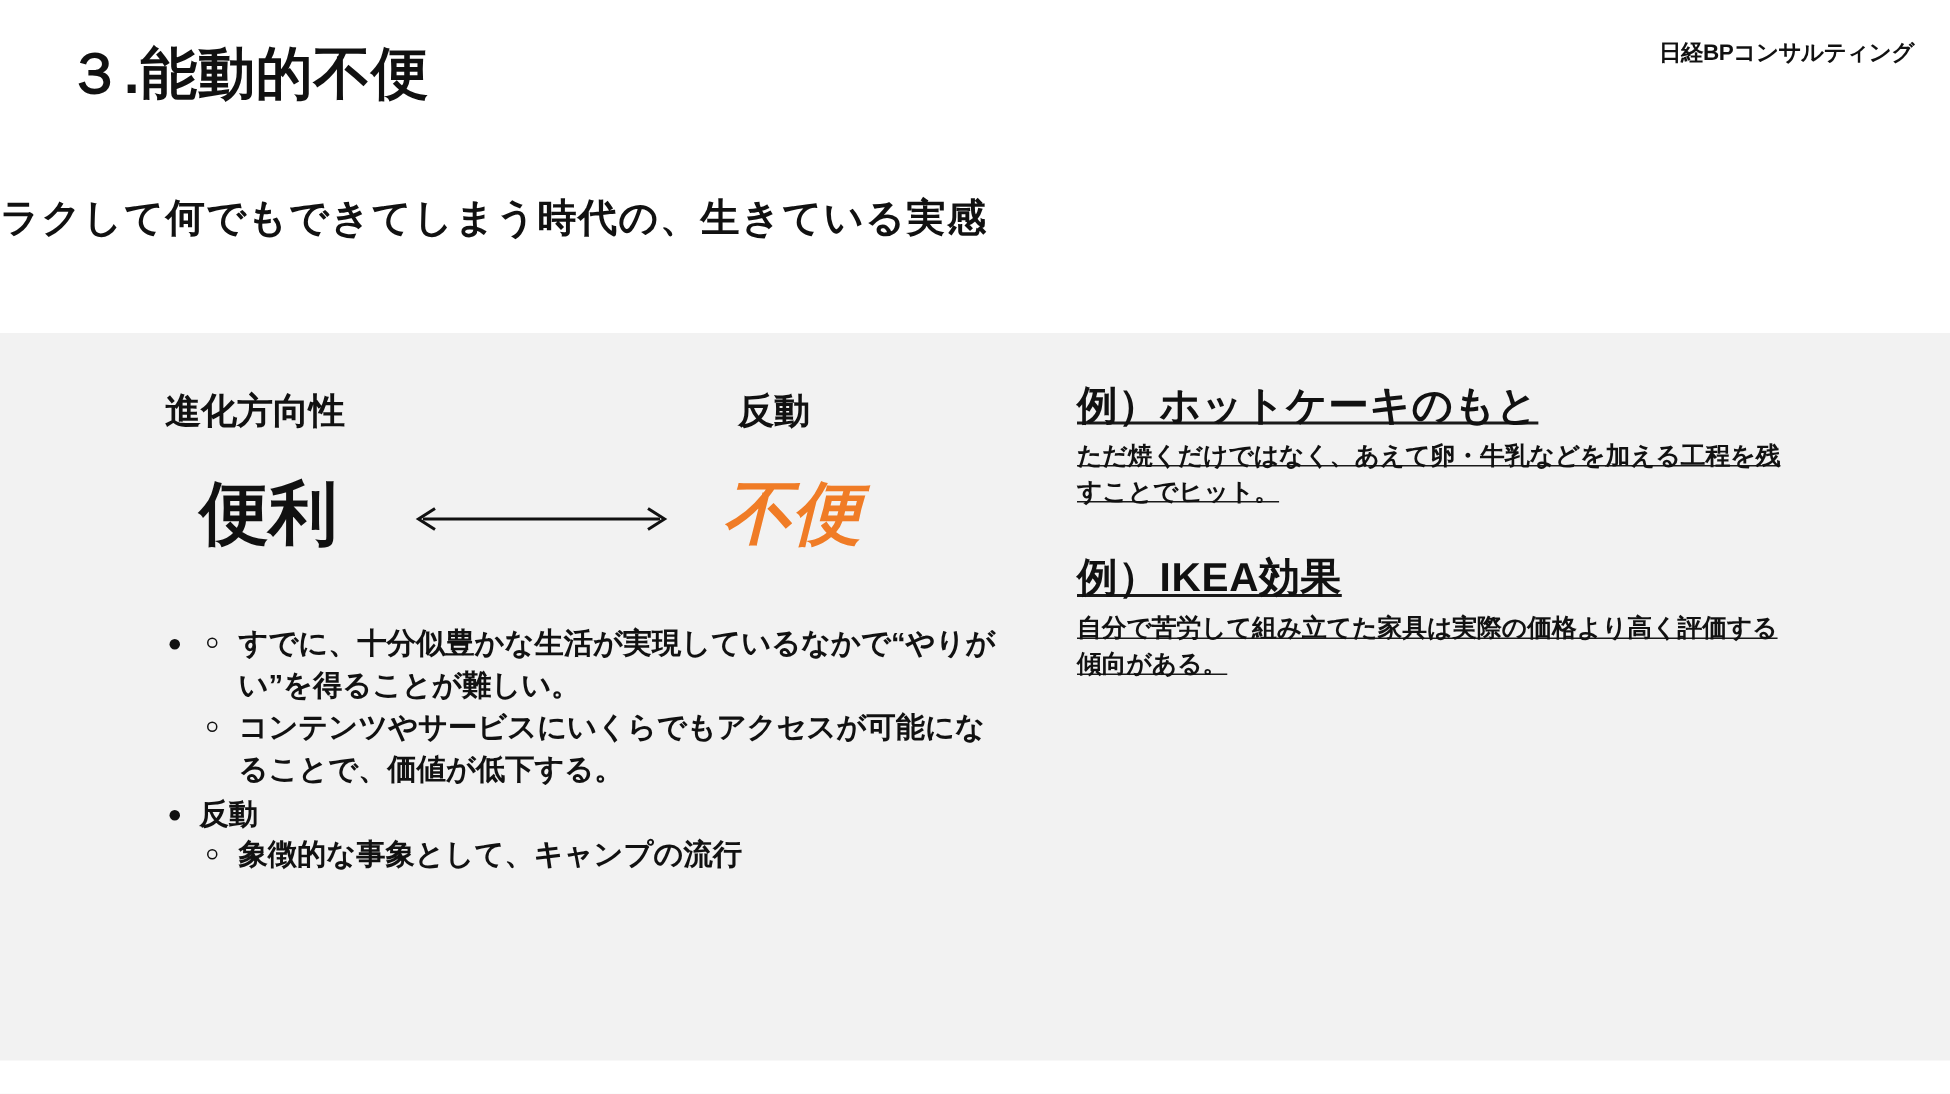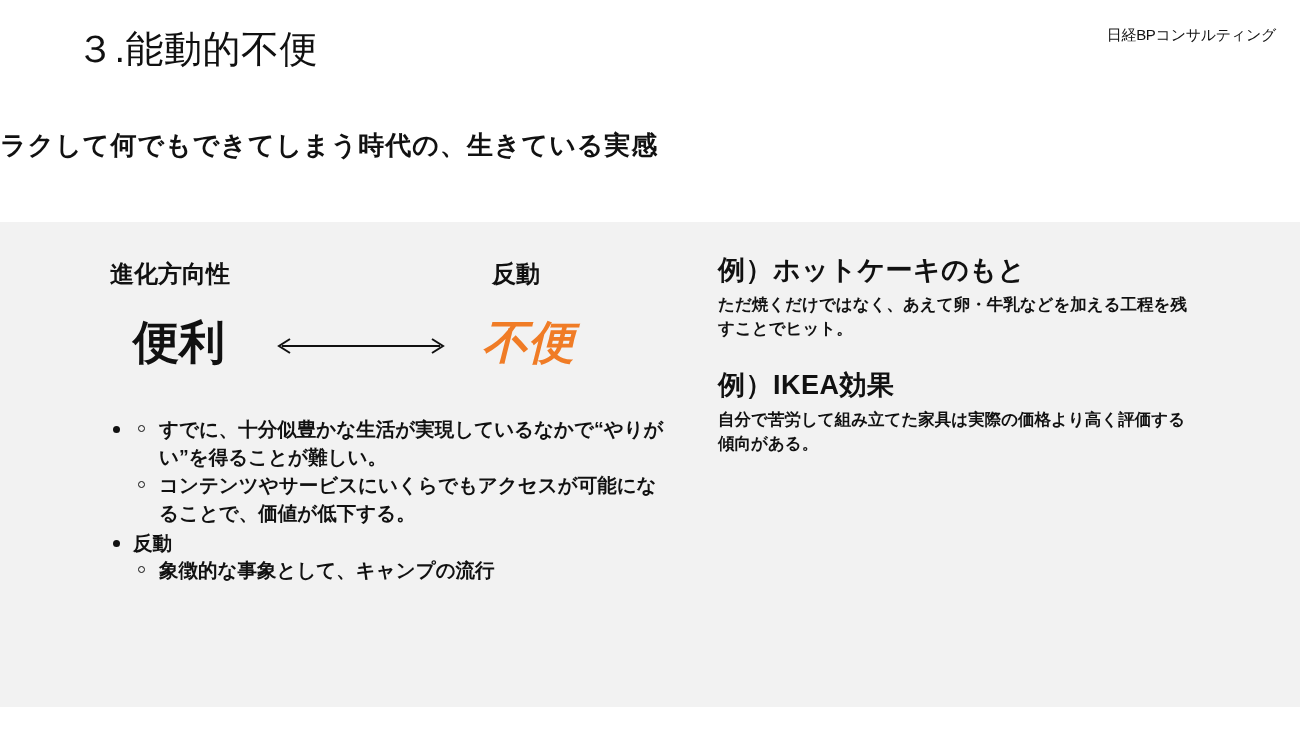--- a/index.html
+++ b/index.html
@@ -21,32 +21,31 @@
     height: 729px;
     background: #ffffff;
   }
 
   
   .slide-title {
     position: absolute;
     left: 44px;
     top: 24px;
     font-size: 38px;
-    font-weight: normal;
+    font-weight: bold;
     letter-spacing: 0.5px;
     color: #111111;
     white-space: nowrap;
-    margin-left: 32px;
   }
   .brand-logo {
     position: absolute;
     right: 24px;
     top: 26px;
     font-size: 15px;
-    font-weight: normal;
+    font-weight: bold;
     letter-spacing: -0.3px;
     color: #111111;
     white-space: nowrap;
   }
   .subtitle {
     position: absolute;
     left: 0;
     right: 0;
     top: 128px;
     font-size: 26px;
@@ -176,21 +175,21 @@
     box-sizing: border-box;
   }
 
   
   .right-col {
     position: absolute;
     left: 718px;
     top: 252px;
     width: 470px;
   }
-  .example-block { margin-bottom: 26px; }
+  .example-block { margin-bottom: 26px; text-decoration: underline; }
   .example-block:last-child { margin-bottom: 0; }
   .ex-title {
     font-size: 27px;
     font-weight: bold;
     color: #111111;
     letter-spacing: 0.5px;
     margin-bottom: 5px;
   }
   .ex-body {
     font-size: 16.5px;

